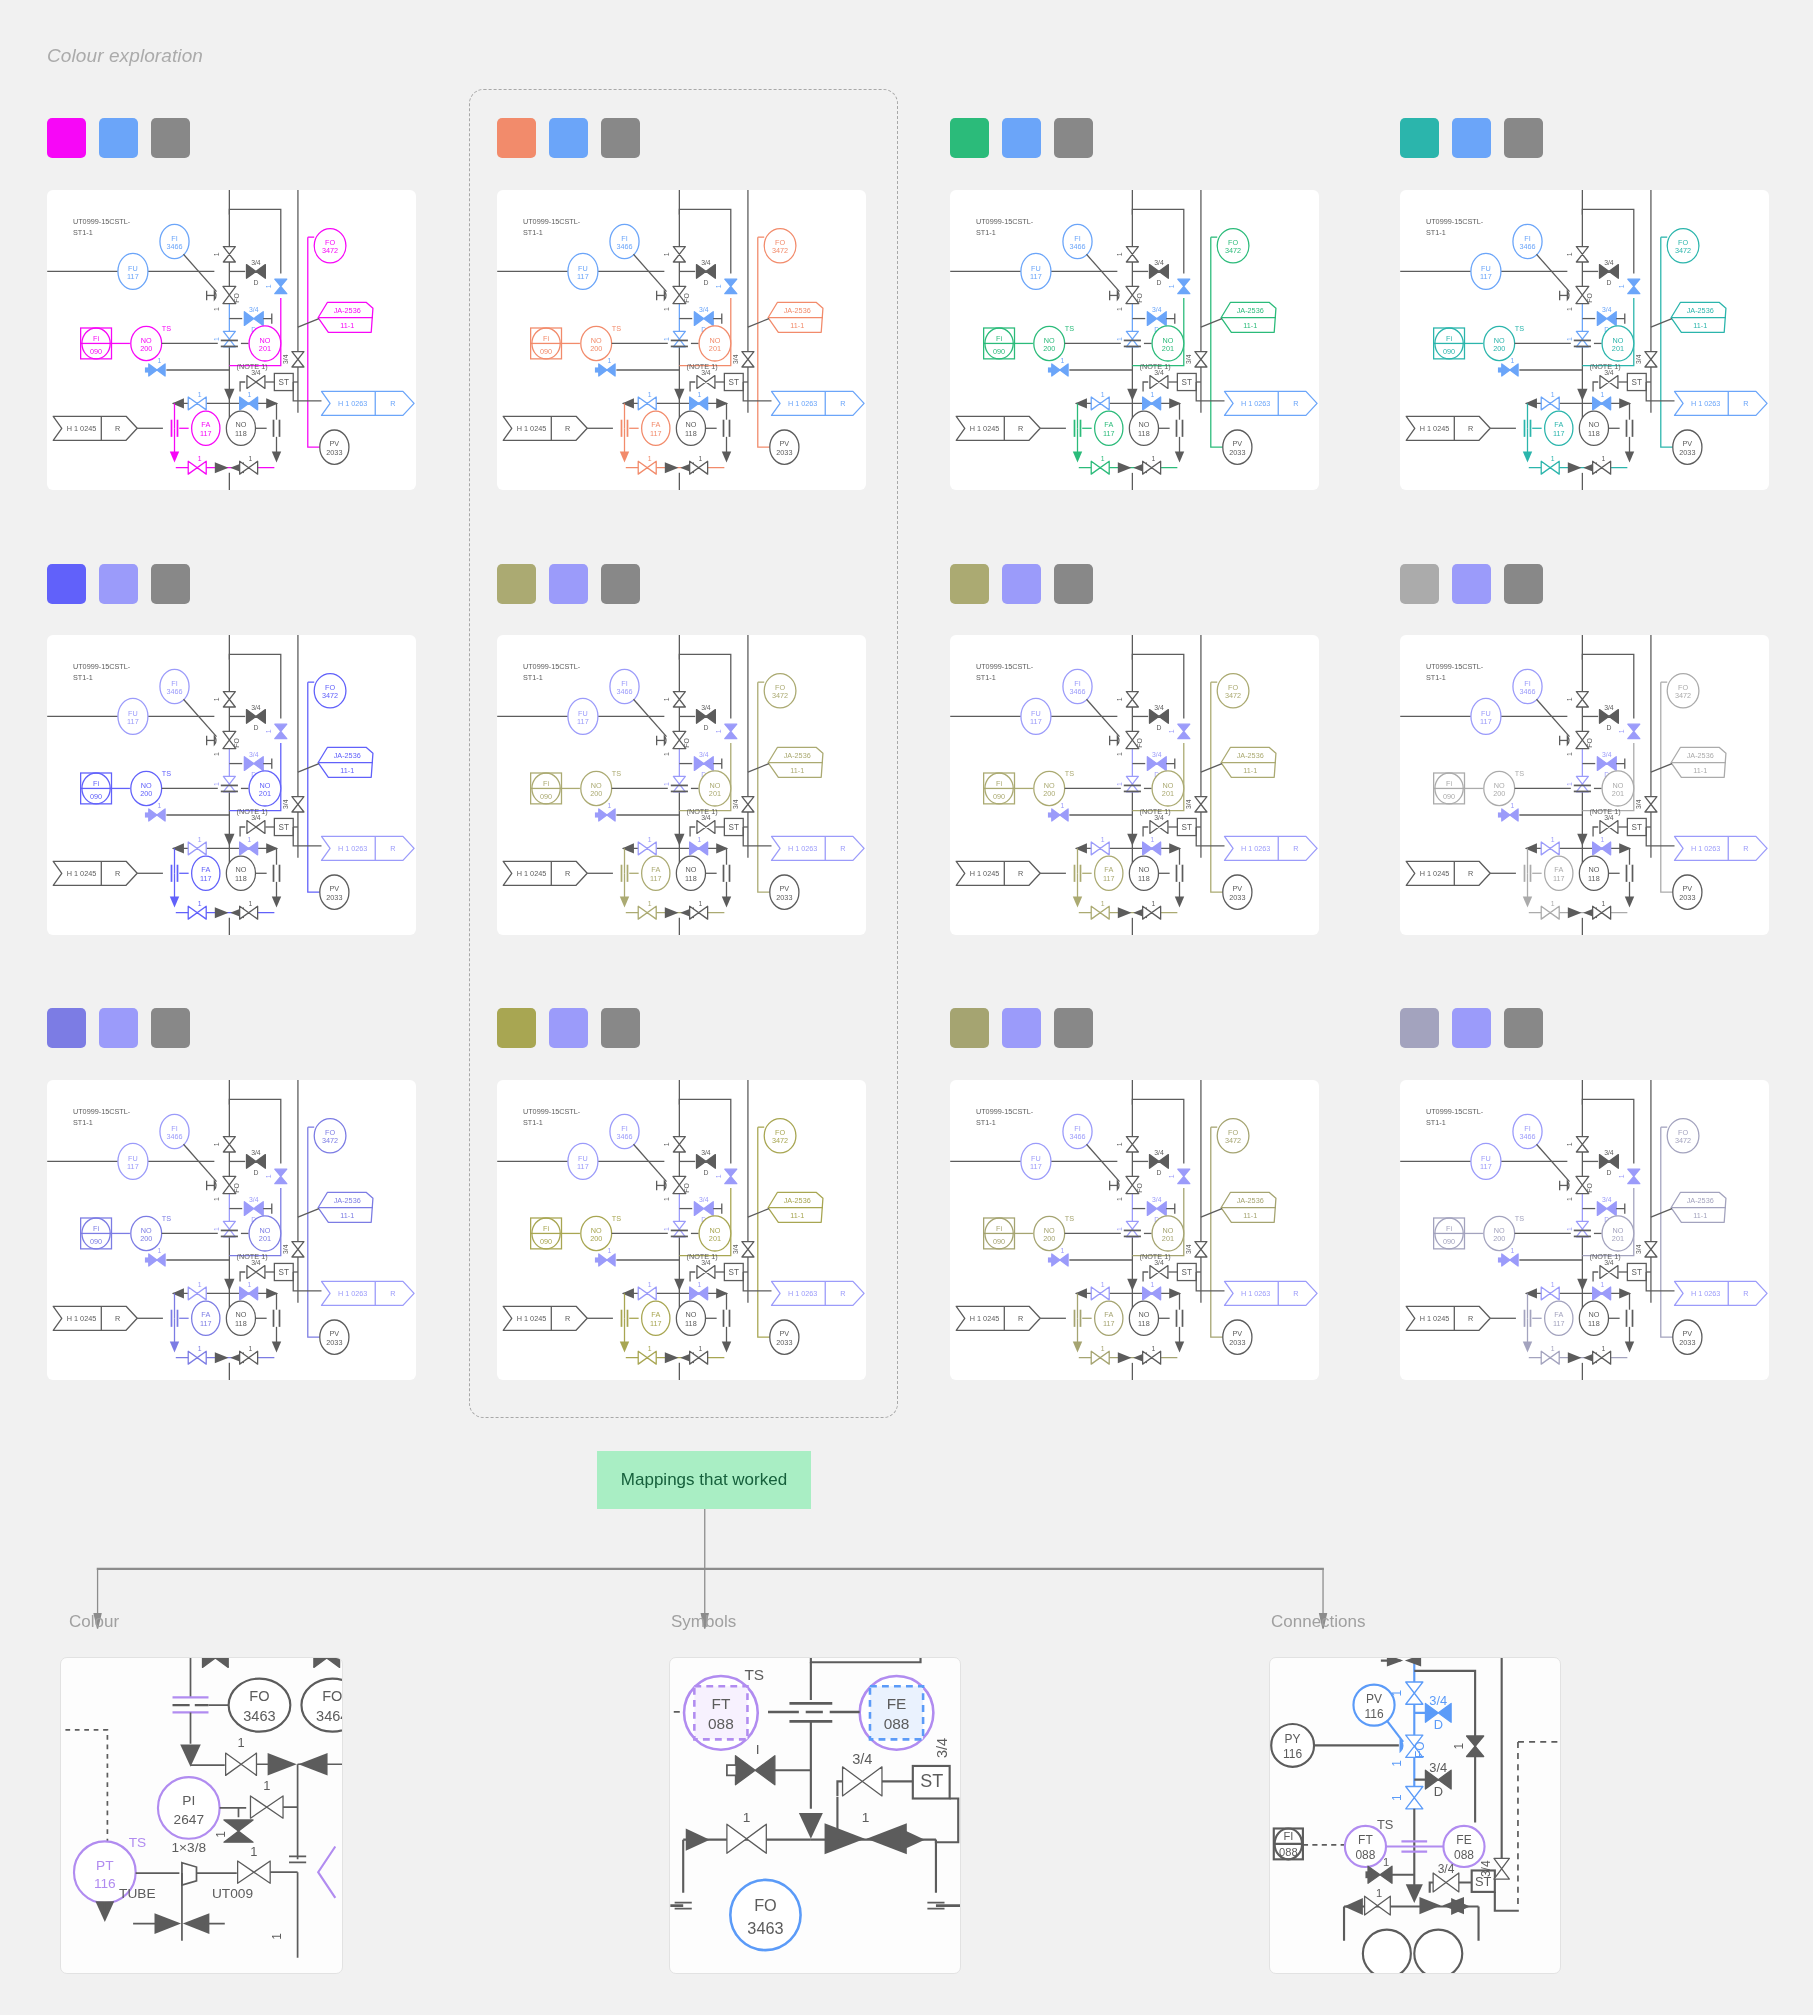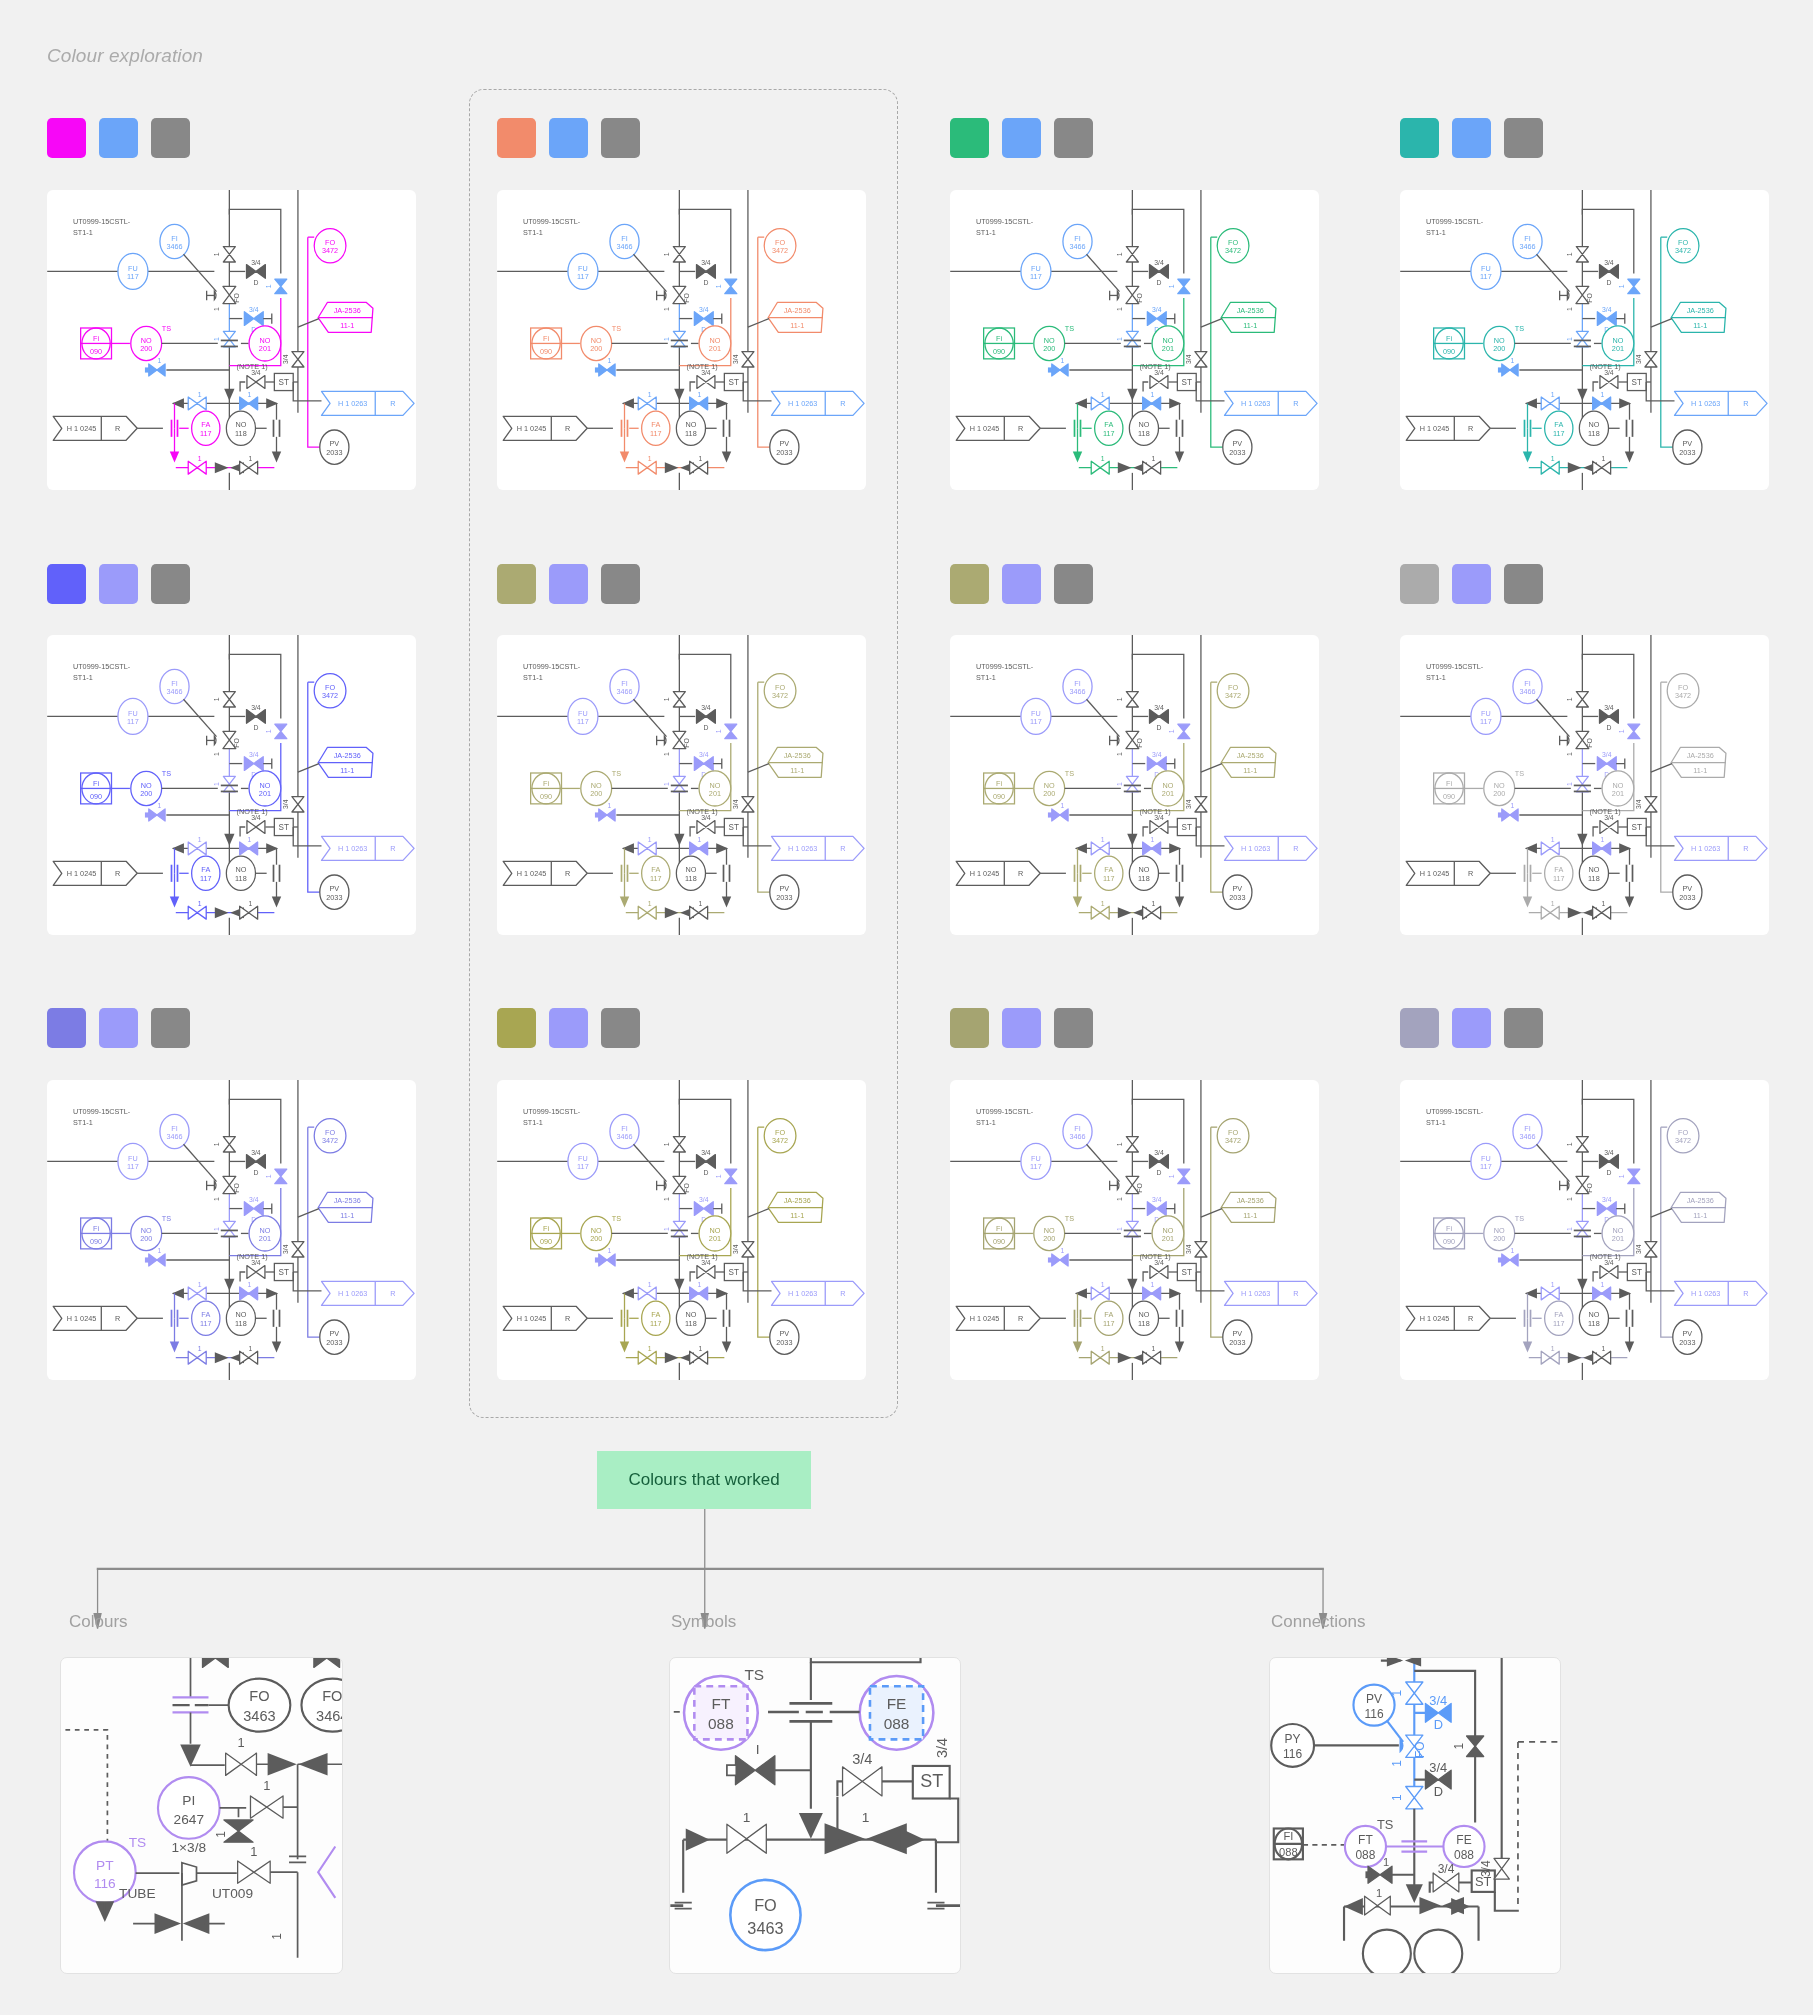--- a/index.html
+++ b/index.html
@@ -2466,37 +2466,37 @@
             <ellipse cx="670" cy="600" rx="34" ry="40" fill="#fff" stroke="#5C5C5C" stroke-width="3"></ellipse>
             <text x="670" y="598" font-family="&quot;Liberation Sans&quot;, sans-serif" font-size="17" fill="#5C5C5C" text-anchor="middle">PV</text>
             <text x="670" y="618" font-family="&quot;Liberation Sans&quot;, sans-serif" font-size="17" fill="#5C5C5C" text-anchor="middle">2033</text>
           </g>
         </g>
       </svg>
     </div>
   </div>
 
 <div class="callout" style="left:597px; top:1451px; width:214px; height:58px;">
-  <span>Colours that worked</span>
+  <span>Mappings that worked</span>
 </div>
 
 <svg class="connector" style="left:0; top:1509px; width:1814px; height:124px;" viewBox="0 0 4230 290" width="1814" height="124">
   <line x1="1642" y1="0" x2="1642" y2="140" stroke="#8C8C8C" stroke-width="3"></line>
   <line x1="220" y1="140" x2="3090" y2="140" stroke="#8C8C8C" stroke-width="5"></line>
   <g stroke="#8C8C8C" stroke-width="3" fill="#8C8C8C">
     <line x1="222" y1="140" x2="222" y2="245"></line>
     <polygon points="214,245 230,245 222,280"></polygon>
     <line x1="1642" y1="140" x2="1642" y2="245"></line>
     <polygon points="1634,245 1650,245 1642,280"></polygon>
     <line x1="3088" y1="140" x2="3088" y2="245"></line>
     <polygon points="3080,245 3096,245 3088,280"></polygon>
   </g>
 </svg>
 
-<div class="sect-label" style="left:69px; top:1612px;">Colours</div>
+<div class="sect-label" style="left:69px; top:1612px;">Colour</div>
 <div class="sect-label" style="left:671px; top:1612px;">Symbols</div>
 <div class="sect-label" style="left:1271px; top:1612px;">Connections</div>
 
 <div class="panel" style="left:60px; top:1657px; width:283px; height:317px;">
   <svg id="panel-symbols-svg" width="283" height="317" viewBox="0 0 660 740">
       <g>
         <path d="M10,168 L108,168 L108,470" fill="none" stroke="#5C5C5C" stroke-width="4" stroke-dasharray="11 11"></path>
         <line x1="302" y1="0" x2="302" y2="92" stroke="#5C5C5C" stroke-width="4"></line>
         <line x1="260" y1="92" x2="344" y2="92" stroke="#B18CF0" stroke-width="5"></line>
         <line x1="260" y1="127" x2="344" y2="127" stroke="#B18CF0" stroke-width="5"></line>

